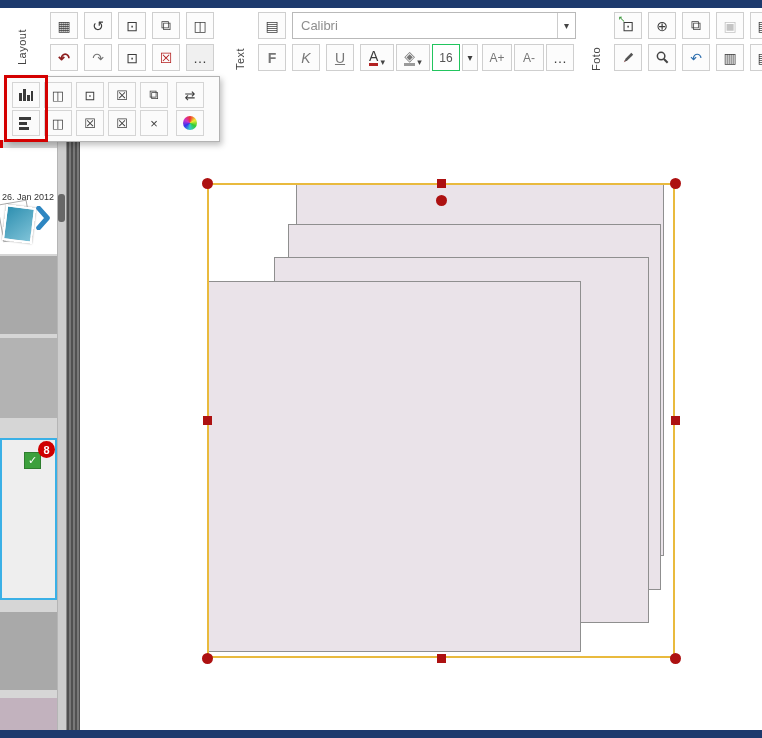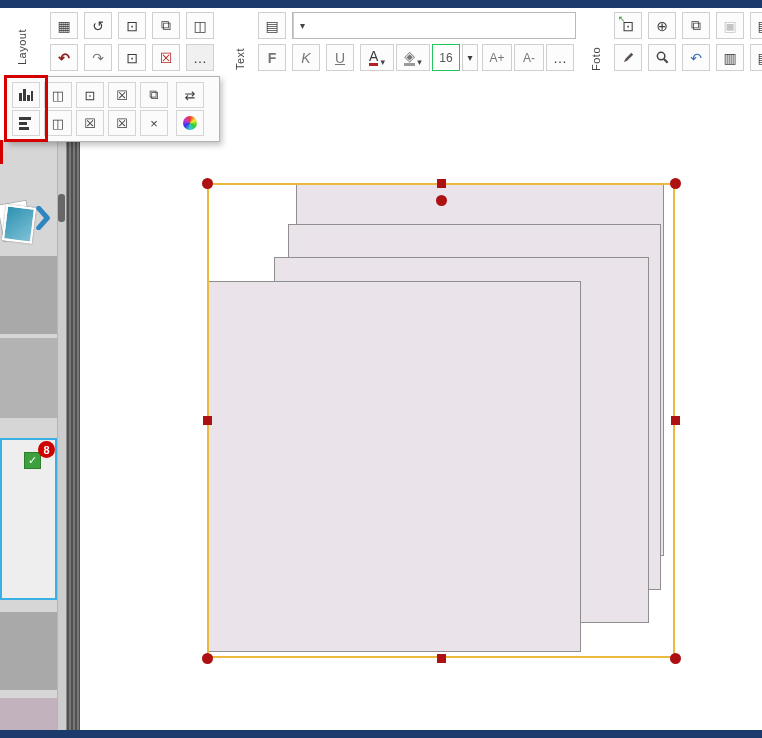--- a/index.html
+++ b/index.html
@@ -132,20 +132,21 @@
       <span class="g">…</span>
       </div>
 
     <div class="vlabel" style="left:234px;top:42px;height:34px;">Text</div>
 
     <div class="tbtn r1" style="left:258px">
       <span class="g">▤</span>
       </div>
 
     <div class="combo" style="left:292px;top:12px;width:284px;height:27px;">
+      <span class="val">Calibri</span>
       <span class="arrow">▾</span>
     </div>
 
     <div class="tbtn r2 bold gray" style="left:258px">
       <span class="g">F</span>
       </div>
     <div class="tbtn r2 ital gray" style="left:292px">
       <span class="g">K</span>
       </div>
     <div class="tbtn r2 uline gray" style="left:326px">
@@ -266,20 +267,23 @@
       </div>
     <div class="fbtn fr2" style="left:169px">
       <span class="wheel"></span>
       </div>
   </div>
 
   <div class="highlight"></div>
 
   <div class="sidebar">
     <div class="redmark"></div>
+    <div class="sb-card">
+      <div class="sb-date">26. Jan 2012</div>
+    </div>
     <div class="ps1"></div>
     <div class="ps2"></div>
     <div class="chev">
       <svg width="16" height="24" viewBox="0 0 14 22">
         <path d="M3 2 L11 11 L3 20" fill="none" stroke="#2e86c1" stroke-width="4.5" stroke-linecap="round" stroke-linejoin="round"></path>
         </svg>
     </div>
     <div class="scrolltrack"></div>
     <div class="scrollthumb"></div>
 

